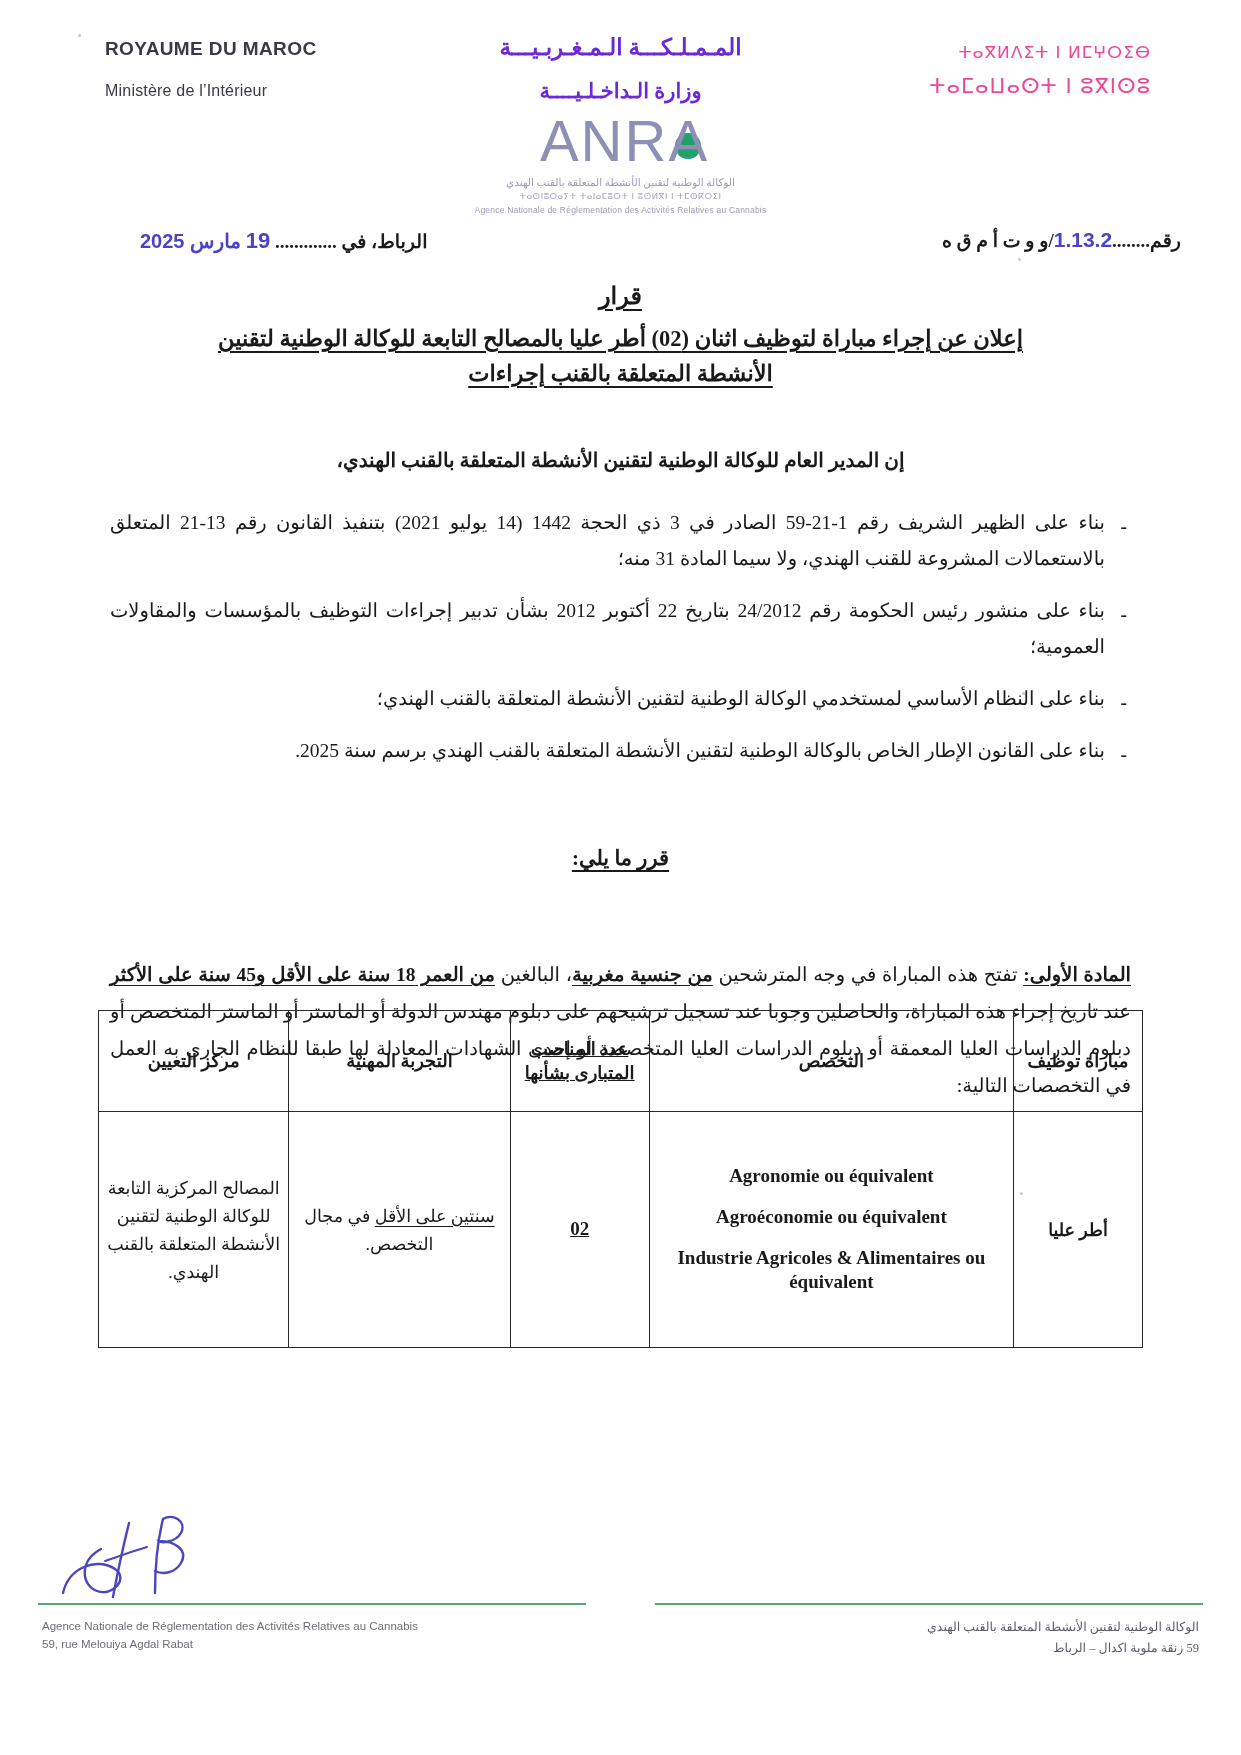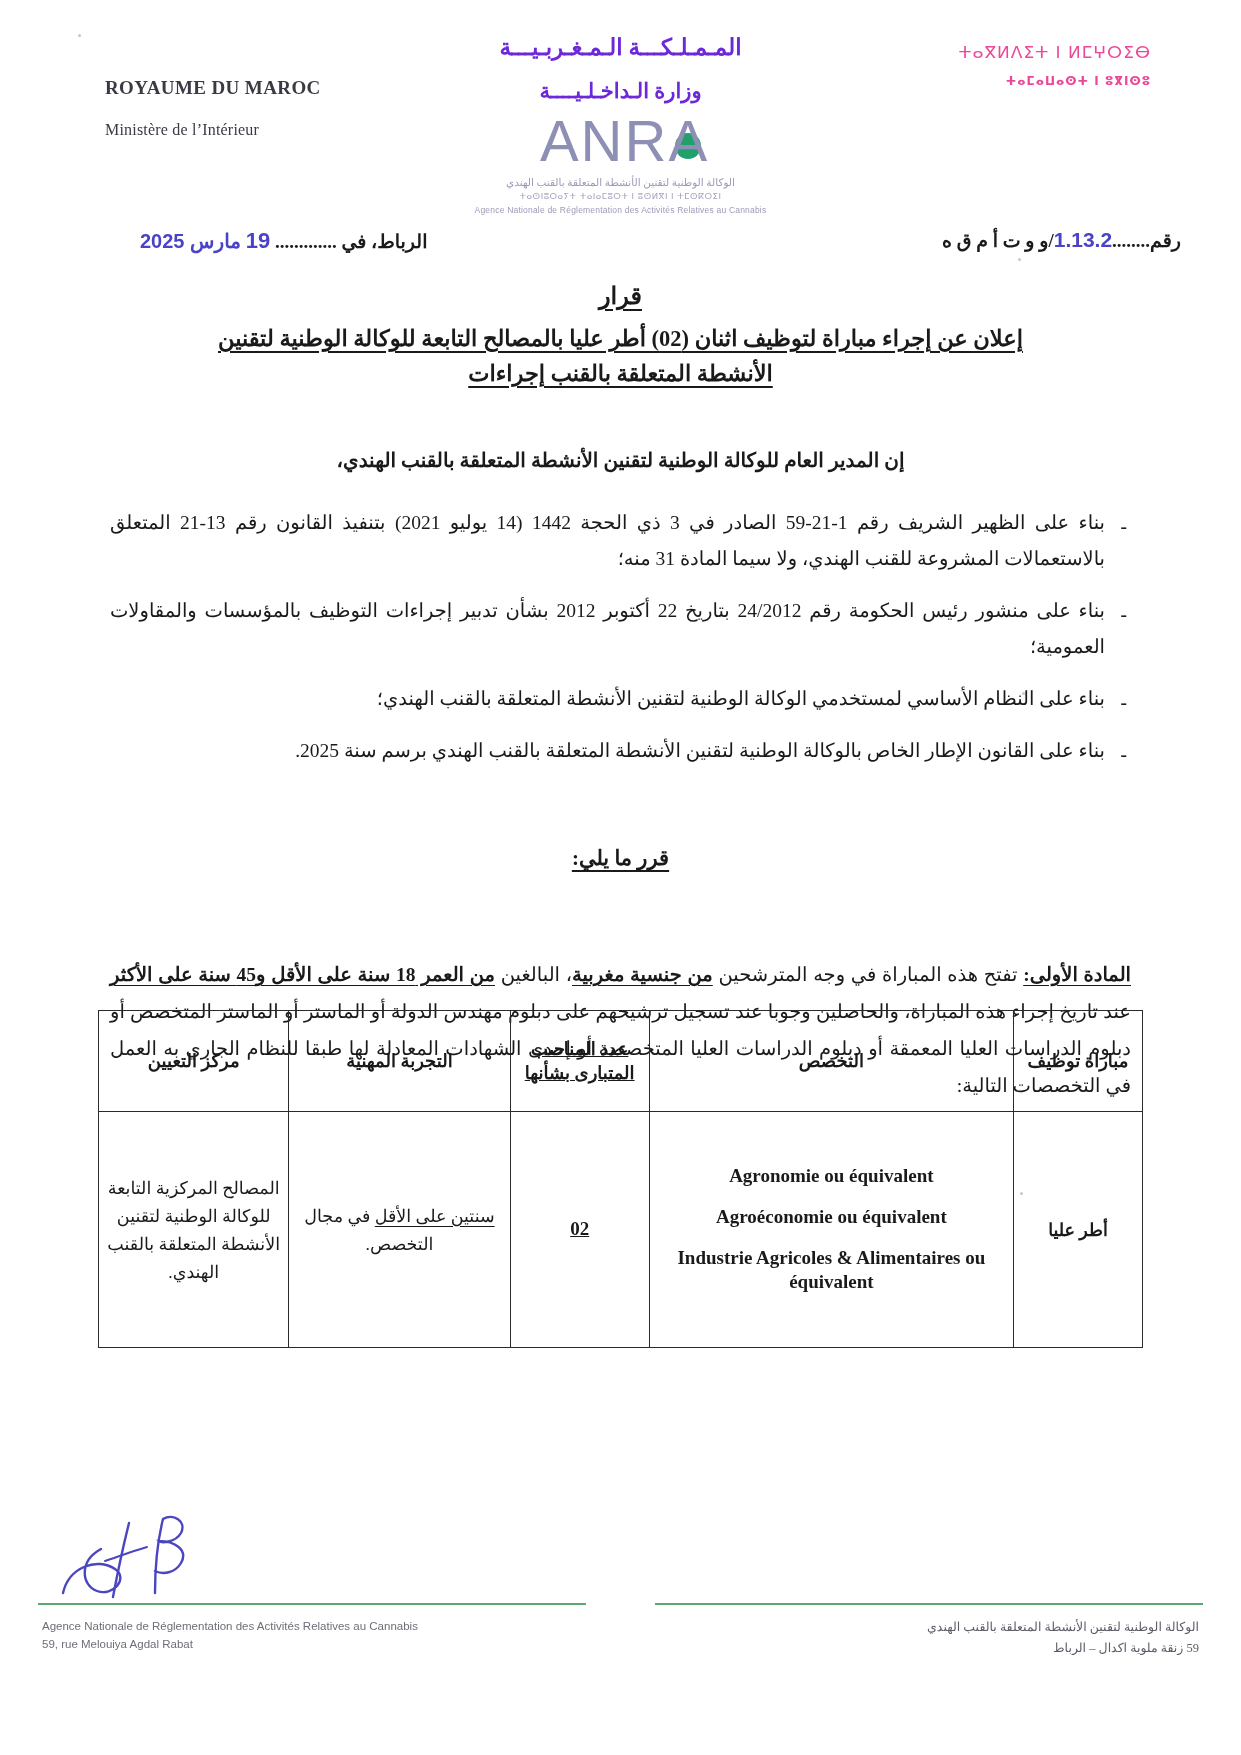--- a/index.html
+++ b/index.html
@@ -24,23 +24,22 @@
     top: 30px;
     left: 60px;
     right: 60px;
     height: 90px;
   }
   .hdr-left {
     position: absolute;
     left: 45px;
     top: 8px;
     text-align: left;
-    font-family: Liberation Serif, serif;
+    font-family: Liberation Sans, sans-serif;
     color: #3a3a44;
-    margin-top: 39px;
   }
   .hdr-left .l1 {
     font-size: 19px;
     font-weight: bold;
     letter-spacing: 0.4px;
   }
   .hdr-left .l2 {
     font-size: 16px;
     margin-top: 22px;
     letter-spacing: 0.2px;
@@ -67,21 +66,21 @@
   }
   .hdr-right {
     position: absolute;
     right: 30px;
     top: 12px;
     text-align: right;
     color: #ec4899;
     font-family: "DejaVu Sans", sans-serif;
   }
   .hdr-right .t1 { font-size: 17px; letter-spacing: 1px; }
-  .hdr-right .t2 { font-size: 12px; letter-spacing: 1px; margin-top: 12px; font-weight: bold; }
+  .hdr-right .t2 { font-size: 21px; letter-spacing: 1px; margin-top: 12px; }
 
   
   .logo-block {
     position: absolute;
     top: 112px;
     left: 0;
     right: 0;
     text-align: center;
   }
   .logo-word {

